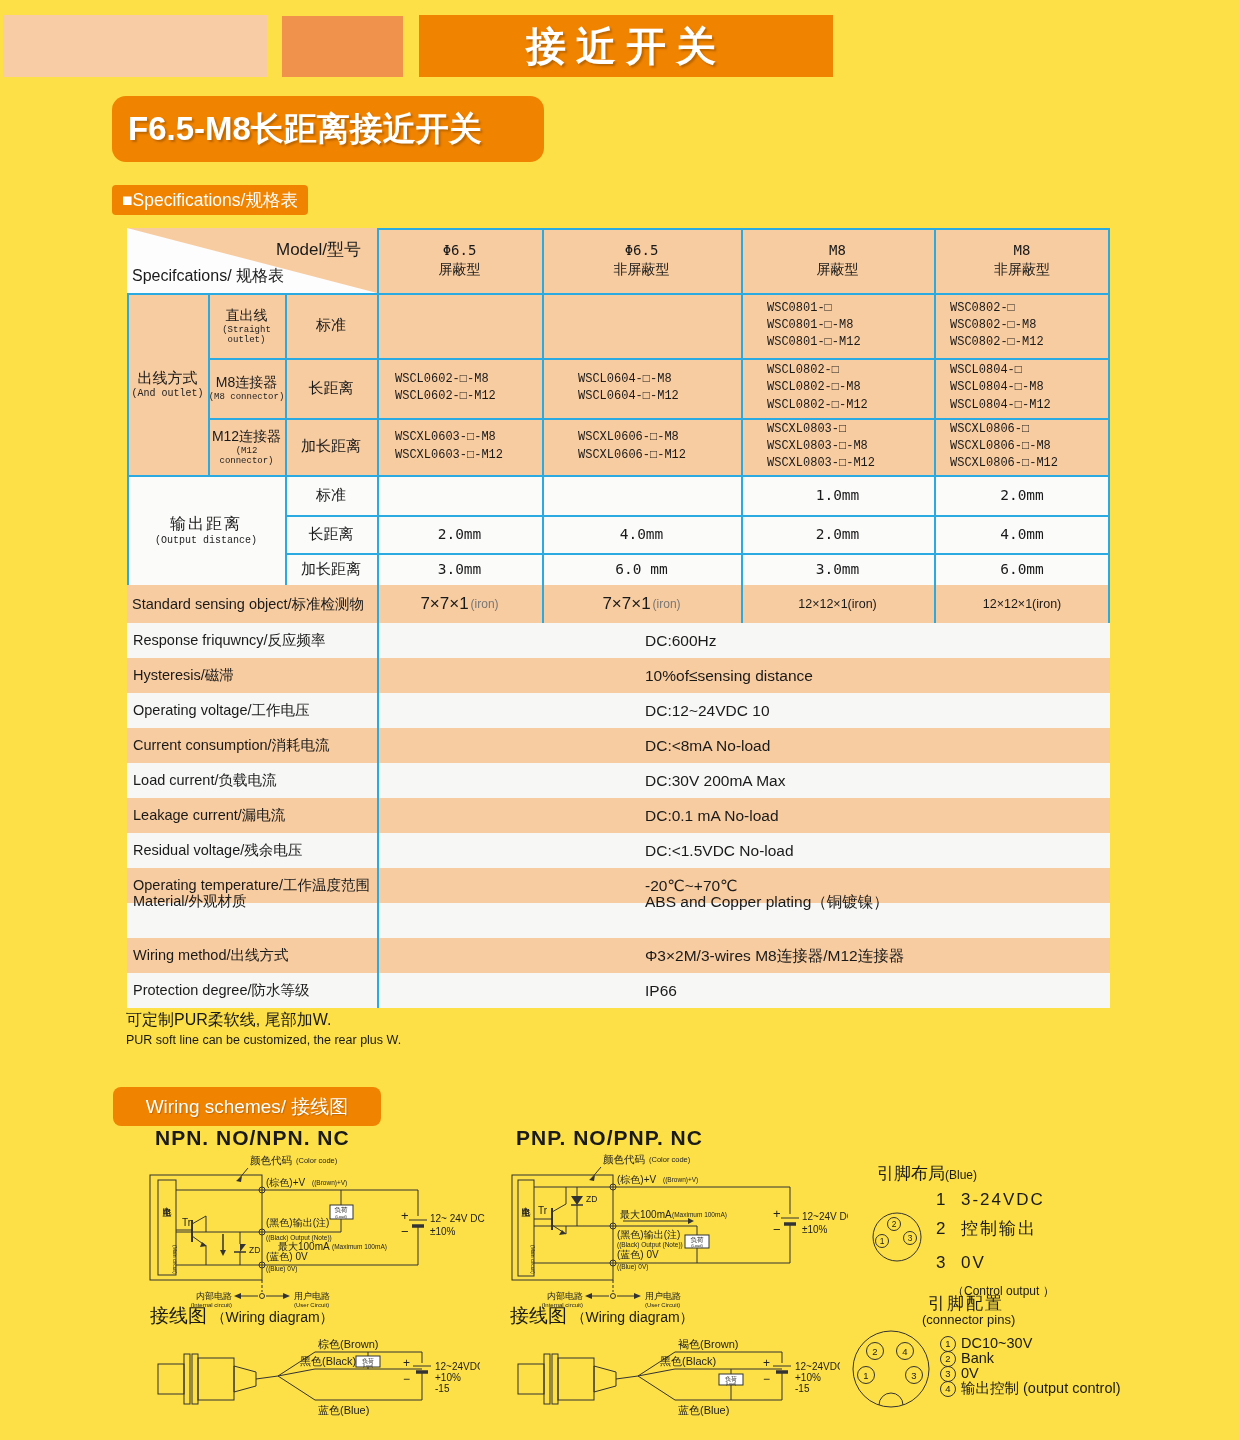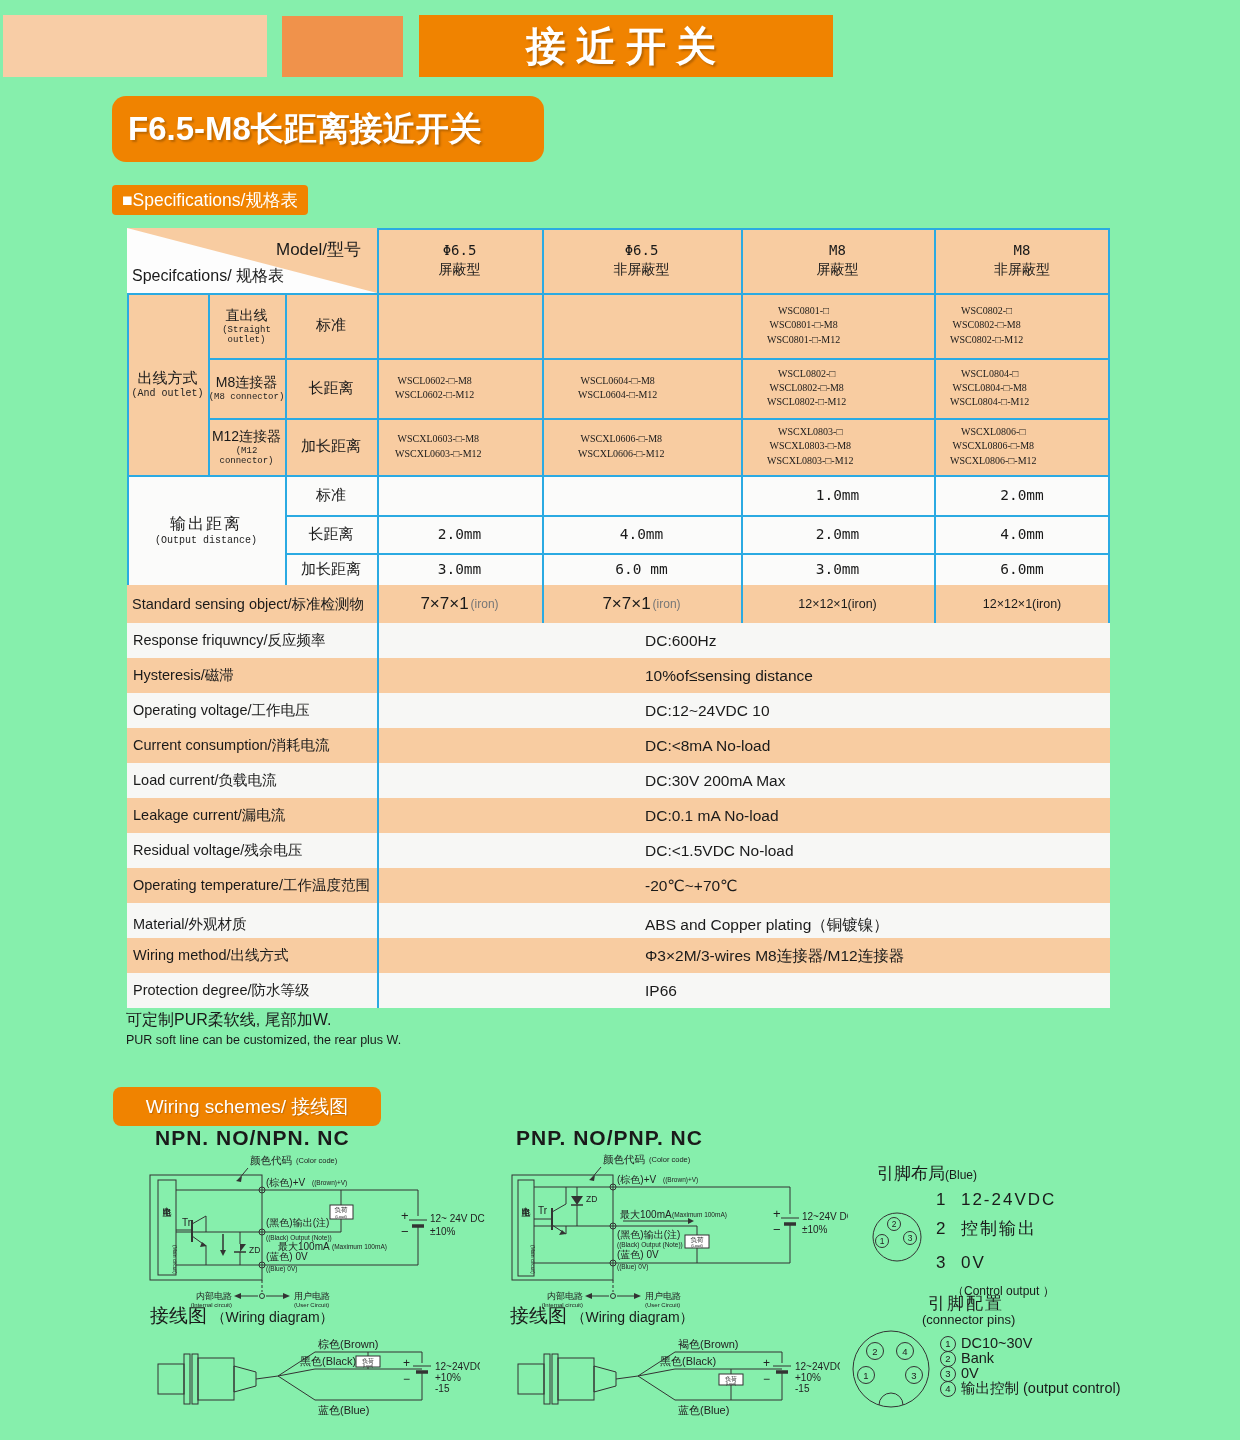--- a/index.html
+++ b/index.html
@@ -1,16 +1,16 @@
 <!DOCTYPE html>
 <html><head>
 <meta charset="utf-8">
 <style>
   html,body{margin:0;padding:0;background:#fff;}
-  #page{position:relative;width:1240px;height:1440px;background:#86efac;overflow:hidden;
+  #page{position:relative;width:1240px;height:1440px;background:#fde047;overflow:hidden;
         font-family:"Liberation Sans","DejaVu Sans",sans-serif;color:#1a1a1a;}
   .abs{position:absolute;}
   
   .blk1{left:3px;top:15px;width:264px;height:62px;background:#f8cda6;}
   .blk2{left:282px;top:16px;width:121px;height:61px;background:#f0924b;}
   .banner{left:419px;top:15px;width:414px;height:62px;background:#f08300;color:#fff;
           font-size:40px;font-weight:bold;text-align:center;line-height:62px;letter-spacing:10px;
           text-shadow:2px 2px 2px rgba(90,50,0,.35);}
   .product{left:112px;top:96px;width:432px;height:66px;background:#f08300;border-radius:14px;
            color:#fff;font-size:33px;font-weight:bold;line-height:66px;padding-left:16px;
@@ -25,22 +25,22 @@
   .hl{height:2px;} .vl{width:2px;}
   .cell{position:absolute;box-sizing:border-box;}
   .cn{font-size:15px;} .en-sub{font-size:10px;color:#222;font-family:Liberation Mono, monospace;}
   .ctr{display:flex;flex-direction:column;align-items:center;justify-content:center;text-align:center;}
   .hdr-l1{font-family:"DejaVu Sans Mono",monospace;font-size:14px;}
   .hdr-l2{font-size:14px;margin-top:3px;}
   .corner-white{position:absolute;left:0;top:0;width:250px;height:65px;background:#fdfdfd;
                 clip-path:polygon(0 0,100% 100%,0 100%);}
   .corner-top{position:absolute;right:16px;top:10px;font-size:17px;}
   .corner-bot{position:absolute;left:5px;bottom:6px;font-size:16px;}
-  .model{font-family:Liberation Serif, serif;font-size:10px;line-height:1.42;
-         white-space:pre-line;display:flex;align-items:center;text-align:center;}
+  .model{font-family:Liberation Mono, monospace;font-size:12px;line-height:1.42;
+         white-space:pre-line;display:flex;align-items:center;}
   .odval{font-family:"DejaVu Sans Mono",monospace;font-size:14.5px;}
   .slabel{font-size:14.5px;line-height:35px;padding-left:6px;white-space:nowrap;overflow:hidden;}
   .sval{font-size:15.5px;line-height:35px;padding-left:268px;white-space:nowrap;}
   .sense-big{font-size:17px;} .sense-unit{font-size:12px;color:#777;margin-left:2px;}
   .sense-small{font-size:12.5px;}
   .foot-cn{font-size:16px;} .foot-en{font-size:12.5px;}
   .wire-banner{left:113px;top:1087px;width:268px;height:39px;background:#f08300;border-radius:8px;
                color:#fff;font-size:19px;line-height:39px;text-align:center;
                text-shadow:1px 1px 1px rgba(90,50,0,.3);}
   .diag-title{font-size:21px;font-weight:bold;letter-spacing:1px;}
@@ -231,21 +231,21 @@
       <div class="sval abs" style="left:250px;top:0;width:733px;">DC:0.1 mA No-load</div>
     </div>
     <div class="cell" style="left:0;top:605px;width:983px;height:35px;">
       <div class="slabel">Residual voltage/残余电压</div>
       <div class="sval abs" style="left:250px;top:0;width:733px;">DC:&lt;1.5VDC  No-load</div>
     </div>
     <div class="cell" style="left:0;top:640px;width:983px;height:35px;">
       <div class="slabel">Operating temperature/工作温度范围</div>
       <div class="sval abs" style="left:250px;top:0;width:733px;">-20℃~+70℃</div>
     </div>
-    <div class="cell" style="left:0;top:679px;width:983px;height:35px;">
+    <div class="cell" style="left:0;top:656px;width:983px;height:35px;">
       <div class="slabel">Material/外观材质</div>
       <div class="sval abs" style="left:250px;top:0;width:733px;">ABS and Copper plating（铜镀镍）</div>
     </div>
     <div class="cell" style="left:0;top:710px;width:983px;height:35px;">
       <div class="slabel">Wiring method/出线方式</div>
       <div class="sval abs" style="left:250px;top:0;width:733px;">Φ3×2M/3-wires M8连接器/M12连接器</div>
     </div>
     <div class="cell" style="left:0;top:745px;width:983px;height:35px;">
       <div class="slabel">Protection degree/防水等级</div>
       <div class="sval abs" style="left:250px;top:0;width:733px;">IP66</div>
@@ -476,21 +476,21 @@
   <svg class="abs" style="left:868px;top:1208px;" width="60" height="60" viewBox="0 0 60 60">
     <circle class="ln" cx="29" cy="29" r="24"></circle>
     <circle class="ln" cx="26" cy="16" r="6.5" fill="#fff"></circle>
     <circle class="ln" cx="14" cy="33" r="6.5" fill="#fff"></circle>
     <circle class="ln" cx="42" cy="30" r="6.5" fill="#fff"></circle>
     <text x="26" y="19" font-size="8.5" text-anchor="middle">2</text>
     <text x="14" y="36" font-size="8.5" text-anchor="middle">1</text>
     <text x="42" y="33" font-size="8.5" text-anchor="middle">3</text>
   </svg>
   <div class="abs p3row" style="left:936px;top:1190px;">
-    <span>1</span>&nbsp;&nbsp;<span>12-24VDC</span>
+    <span>1</span>&nbsp;&nbsp;<span>3-24VDC</span>
   </div>
   <div class="abs p3row" style="left:936px;top:1217px;">
     <span>2</span>&nbsp;&nbsp;<span>控制输出</span>
   </div>
   <div class="abs p3sub" style="left:952px;top:1283px;">（Control output ）</div>
   <div class="abs p3row" style="left:936px;top:1253px;">
     <span>3</span>&nbsp;&nbsp;<span>0V</span>
   </div>
 
   <div class="abs pc-title" style="left:928px;top:1292px;">引脚配置</div>

